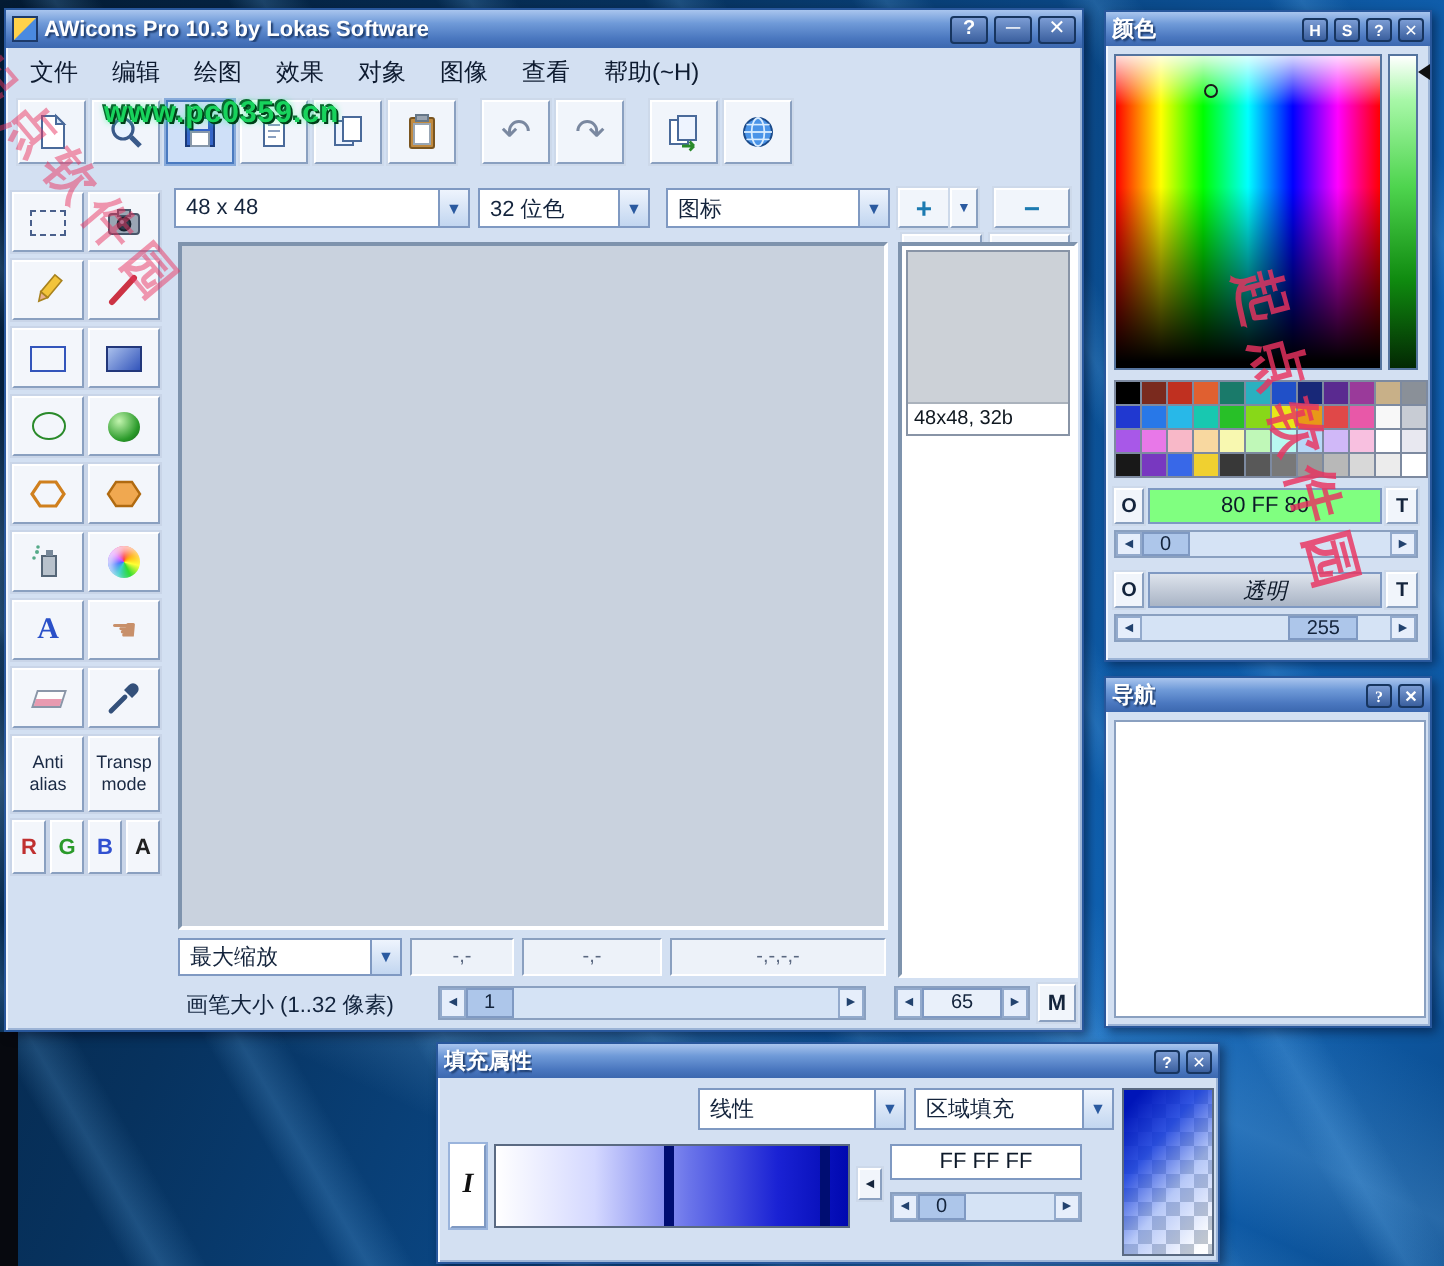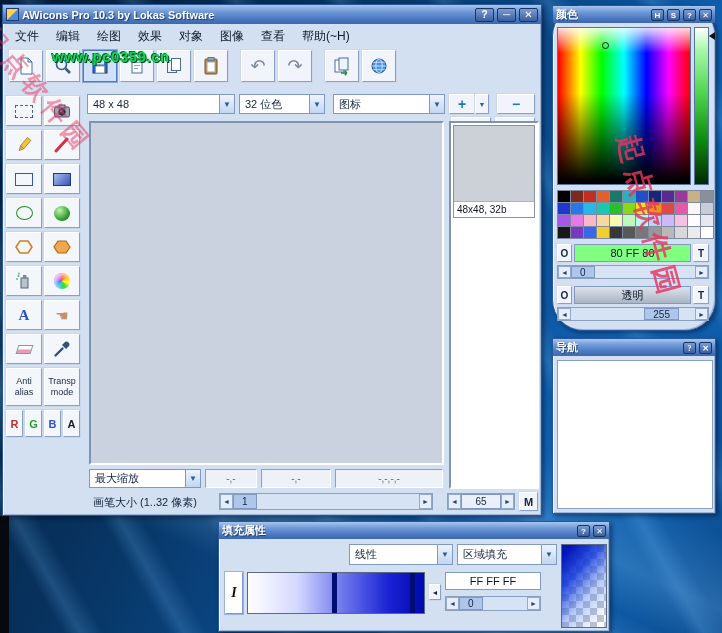--- a/index.html
+++ b/index.html
@@ -91,21 +91,21 @@
       linear-gradient(to top, #000 2%, rgba(0,0,0,0) 58%),
       linear-gradient(to right, #f00, #ff0 17%, #0f0 33%, #0ff 50%, #00f 67%, #f0f 84%, #f00);
   }
   .hsv-marker { width:7px; height:7px; border:1.4px solid #1a1a1a; border-radius:50%; background:transparent; }
   .vslider { border:1px solid #55749e;
     background:linear-gradient(180deg, #ffffff 0%, #a8f8a8 14%, #4ed44e 42%, #0f8a0f 72%, #032803 100%); }
   .vmark { width:0; height:0; border-top:4px solid transparent; border-bottom:4px solid transparent; border-right:6px solid #101010; }
   .swatches { display:grid; grid-template-columns:repeat(12,13px); grid-auto-rows:12px; }
   .swatch { border:1px solid #7d8aa0; margin:0 -1px -1px 0; }
   .ofield { border:1px solid #7f99c2; font-size:11px; color:#0c1828; display:flex; align-items:center; justify-content:center; }
-  .transfield { background:linear-gradient(180deg,#dde3ec,#a9b4c5); }
+  .transfield { background:linear-gradient(180deg,#dde3ec,#a9b4c5);font-style:italic; }
 
   .navbox { background:#fff; border:1px solid #8aa0c0; }
 
   
   .toggle { display:flex; align-items:center; gap:5px; padding:0 6px; background:#d6e4f8;
             border:1px solid; border-color:#fff #7f99c2 #7f99c2 #fff; box-shadow:0 0 0 1px #9ab4dc; font-size:11px; color:#12233c; }
   .checkbox { width:11px; height:11px; background:#f4f8fd; border:1px solid #56709a; }
   .gradbar { position:absolute; border:1px solid #5a6a82;
              background:linear-gradient(90deg,#ffffff 0%, #d4d8ff 28%, #6a74ea 55%, #1a22d4 80%, #0008b0 100%); }
   .gmark { position:absolute; top:0; bottom:0; width:5px; background:#000d72; }
@@ -365,21 +365,21 @@
   <div class="abs hslider" style="left:444px;top:488px;width:68px;height:17px;">
     <span class="sarrow">◄</span>
     <span class="thumb" style="flex:1;background:#e9f0fa;">65</span>
     <span class="sarrow">►</span>
   </div>
   <button class="abs minibtn" style="left:516px;top:487px;width:19px;height:19px;">
       <span>M</span>
     </button>
 </div>
 
-<div class="abs win" style="left:552px;top:5px;width:164px;height:326px;border-radius:31px;">
+<div class="abs win" style="left:552px;top:5px;width:164px;height:326px;">
   <div class="abs tbar" style="left:0;top:0;right:0;height:17px;">
     <span class="ttxt">颜色</span>
     <span class="tbtns">
       <span class="pbtn">H</span>
       <span class="pbtn">S</span>
       <span class="pbtn">?</span>
       <span class="pbtn">✕</span>
     </span>
   </div>
   <div class="abs hsv" style="left:4px;top:21px;width:134px;height:158px;">

